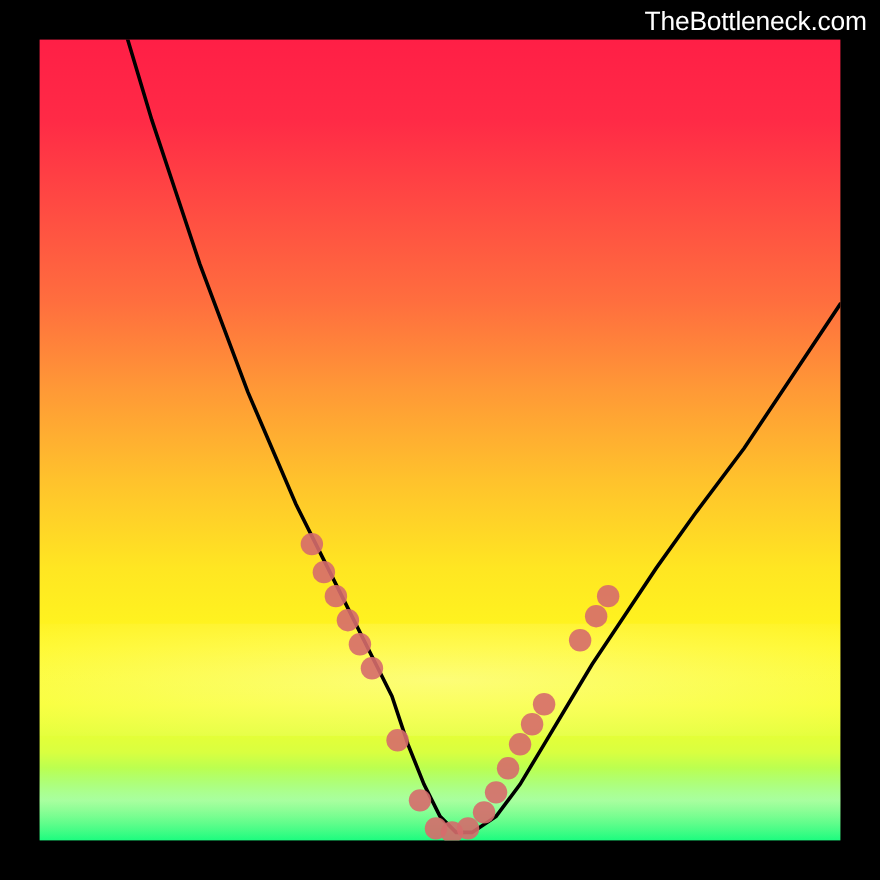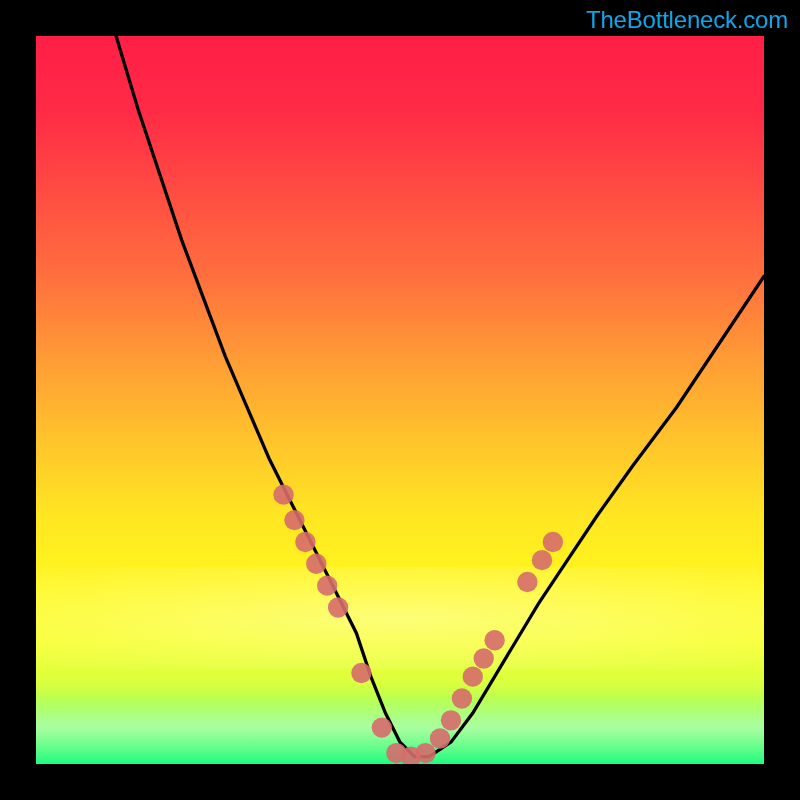--- a/index.html
+++ b/index.html
@@ -69,21 +69,21 @@
     position: absolute;
     left: 0;
     top: 0;
     width: 100%;
     height: 100%;
   }
   .watermark {
     position: absolute;
     top: 6px;
     right: 12px;
-    color: #0ea5e9;
+    color: #ffffff;
     font-size: 24px;
     font-weight: 500;
     letter-spacing: -0.2px;
   }
 </style>
 </head>
 <body>
 
 <div class="frame">
 

